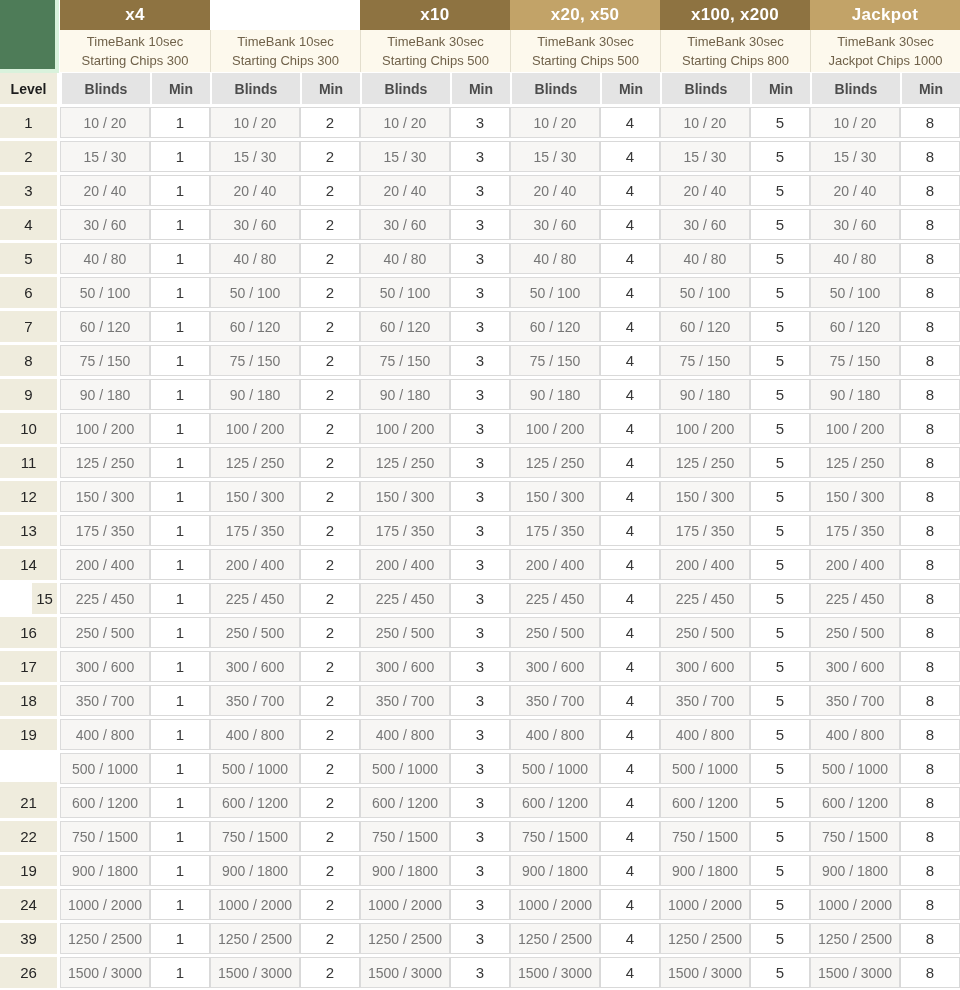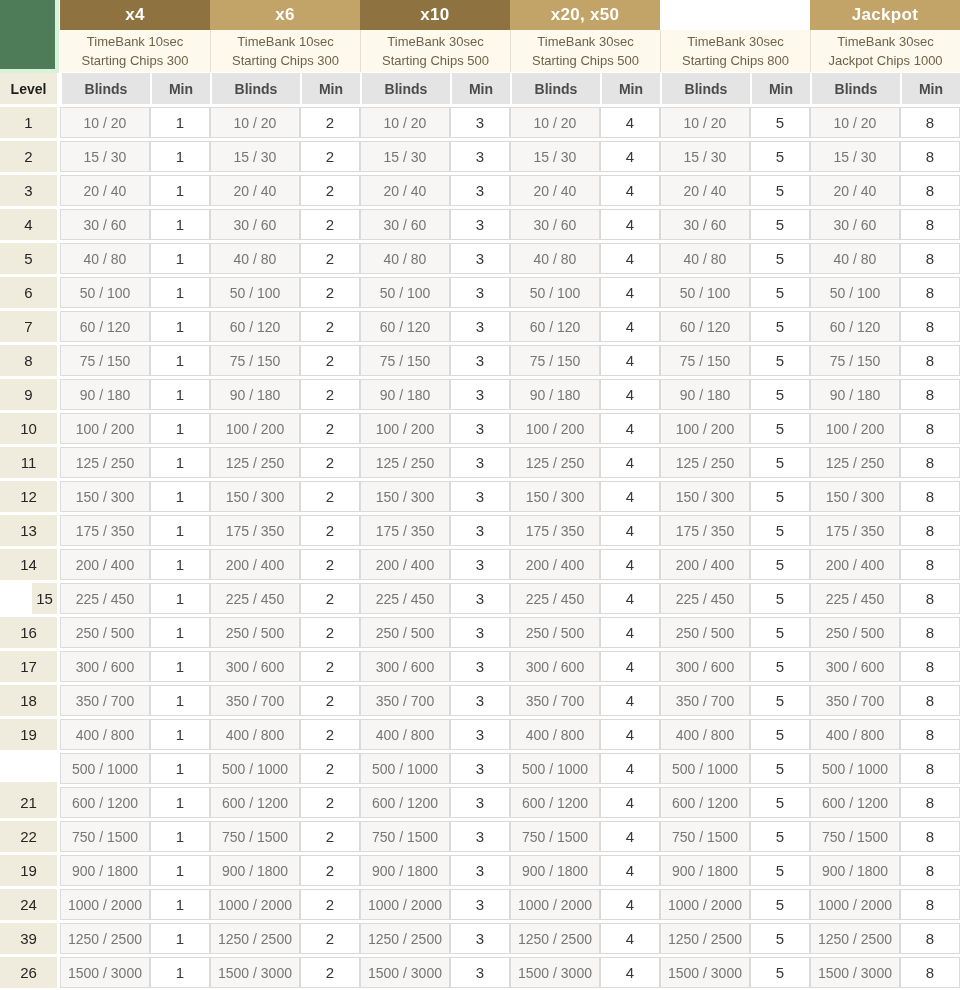--- a/index.html
+++ b/index.html
@@ -44,41 +44,41 @@
     <div class="corner">
       <div class="corner-green"></div>
     </div>
   <div class="glabel dark" style="grid-area: 1 / 2 / auto / span 2;">x4</div>
       <div class="gsub" style="grid-area: 2 / 2 / auto / span 2;">
         <div>TimeBank 10sec</div>
         <div>Starting Chips 300</div>
       </div>
       <div class="hcell gray" style="grid-area: 3 / 2;">Blinds</div>
       <div class="hcell gray" style="grid-area: 3 / 3;">Min</div>
-      <div class="glabel light" style="grid-area: 1 / 4 / auto / span 2;">x6</div>
       <div class="gsub sep" style="grid-area: 2 / 4 / auto / span 2;">
         <div>TimeBank 10sec</div>
         <div>Starting Chips 300</div>
       </div>
       <div class="hcell gray" style="grid-area: 3 / 4;">Blinds</div>
       <div class="hcell gray" style="grid-area: 3 / 5;">Min</div>
       <div class="glabel dark" style="grid-area: 1 / 6 / auto / span 2;">x10</div>
       <div class="gsub sep" style="grid-area: 2 / 6 / auto / span 2;">
         <div>TimeBank 30sec</div>
         <div>Starting Chips 500</div>
       </div>
       <div class="hcell gray" style="grid-area: 3 / 6;">Blinds</div>
       <div class="hcell gray" style="grid-area: 3 / 7;">Min</div>
       <div class="glabel light" style="grid-area: 1 / 8 / auto / span 2;">x20, x50</div>
       <div class="gsub sep" style="grid-area: 2 / 8 / auto / span 2;">
         <div>TimeBank 30sec</div>
         <div>Starting Chips 500</div>
       </div>
       <div class="hcell gray" style="grid-area: 3 / 8;">Blinds</div>
       <div class="hcell gray" style="grid-area: 3 / 9;">Min</div>
+      <div class="glabel dark" style="grid-area: 1 / 10 / auto / span 2;">x100, x200</div>
       <div class="gsub sep" style="grid-area: 2 / 10 / auto / span 2;">
         <div>TimeBank 30sec</div>
         <div>Starting Chips 800</div>
       </div>
       <div class="hcell gray" style="grid-area: 3 / 10;">Blinds</div>
       <div class="hcell gray" style="grid-area: 3 / 11;">Min</div>
       <div class="glabel light" style="grid-area: 1 / 12 / auto / span 2;">Jackpot</div>
       <div class="gsub sep" style="grid-area: 2 / 12 / auto / span 2;">
         <div>TimeBank 30sec</div>
         <div>Jackpot Chips 1000</div>

